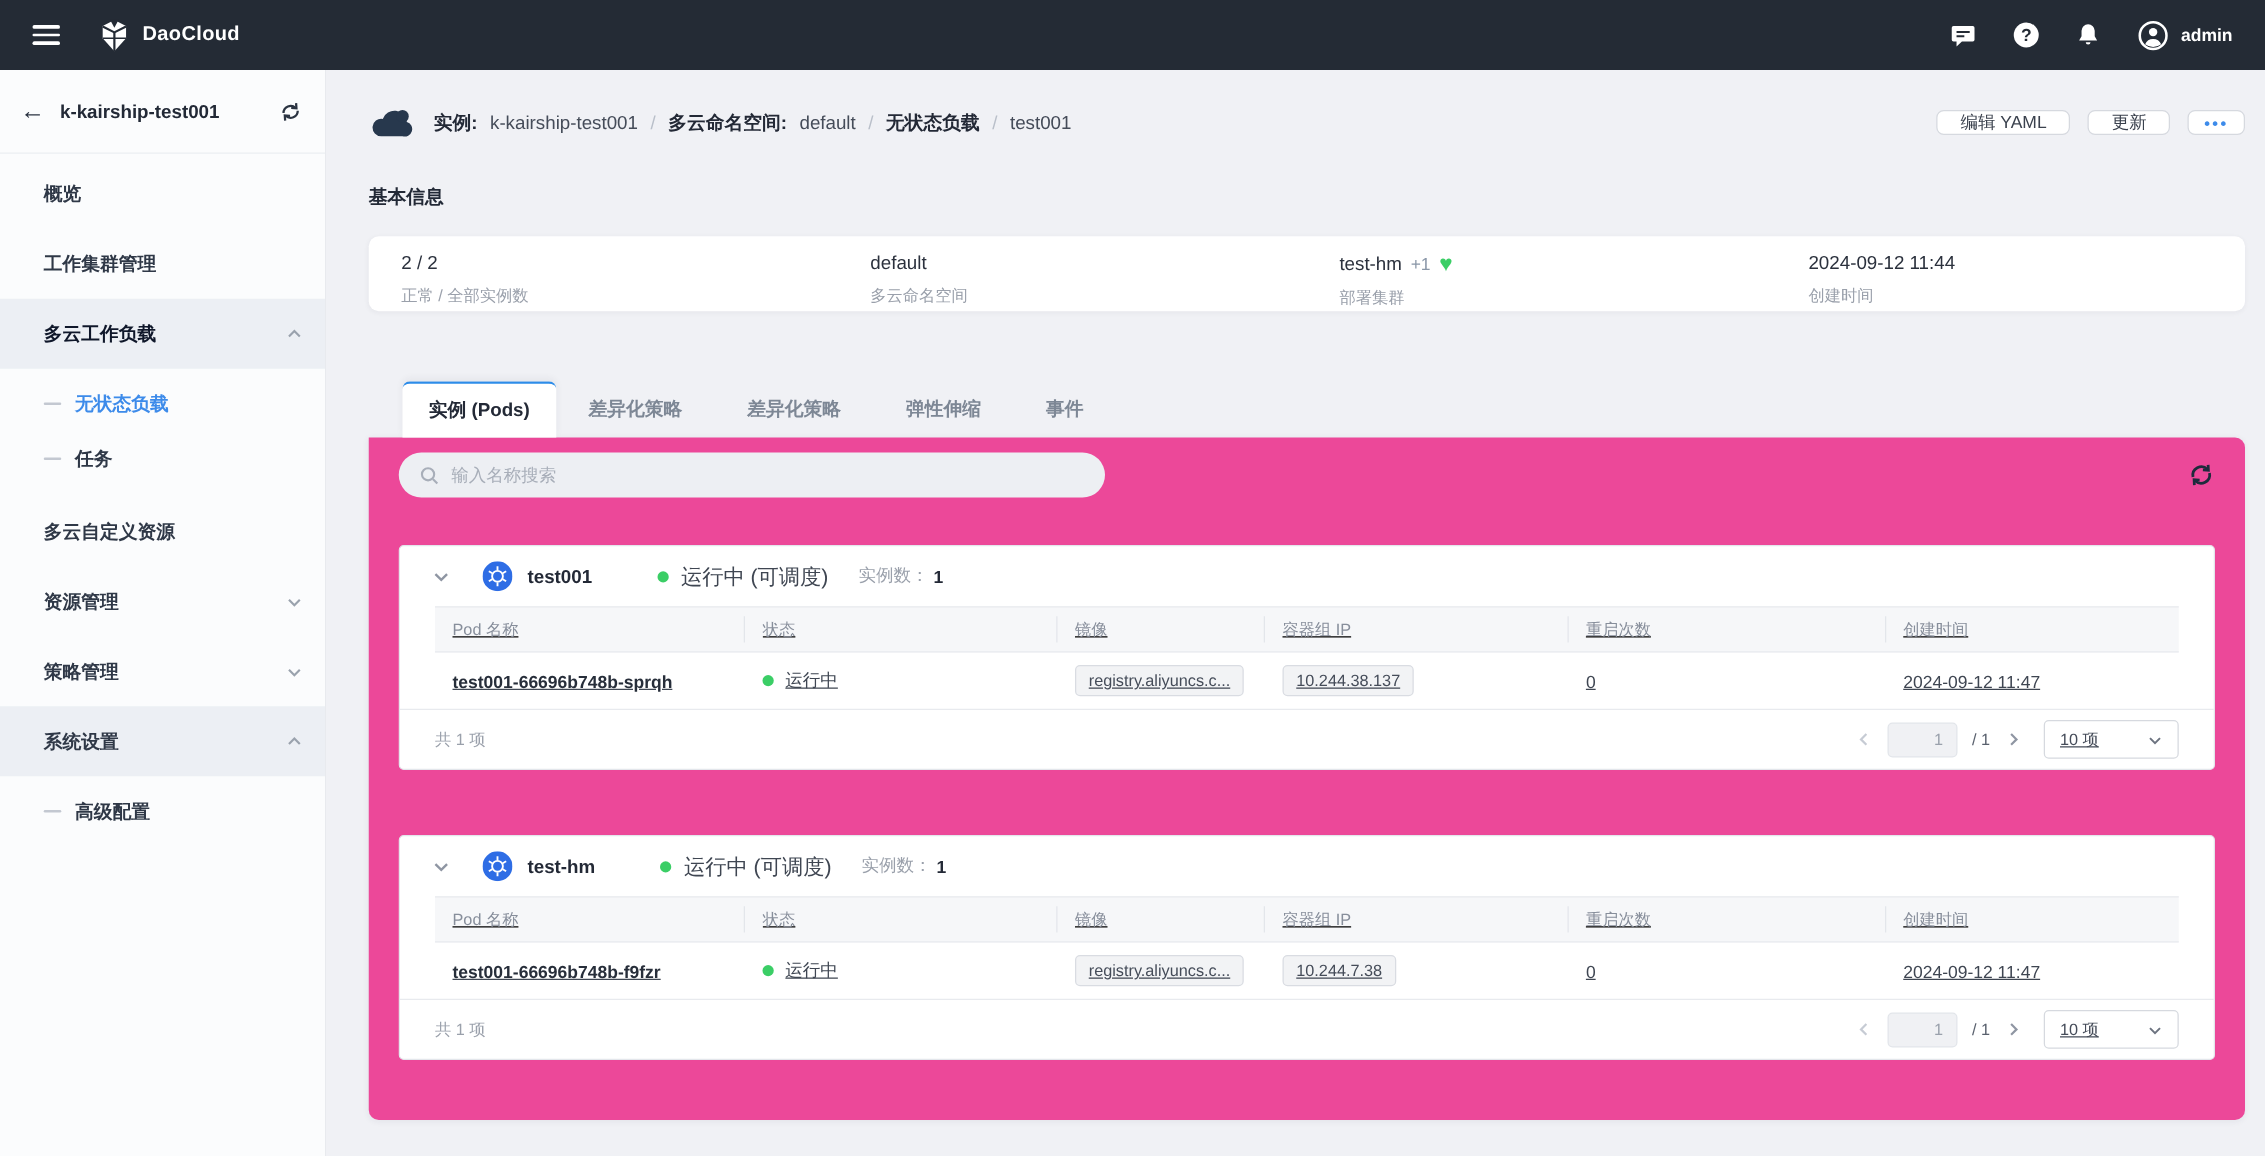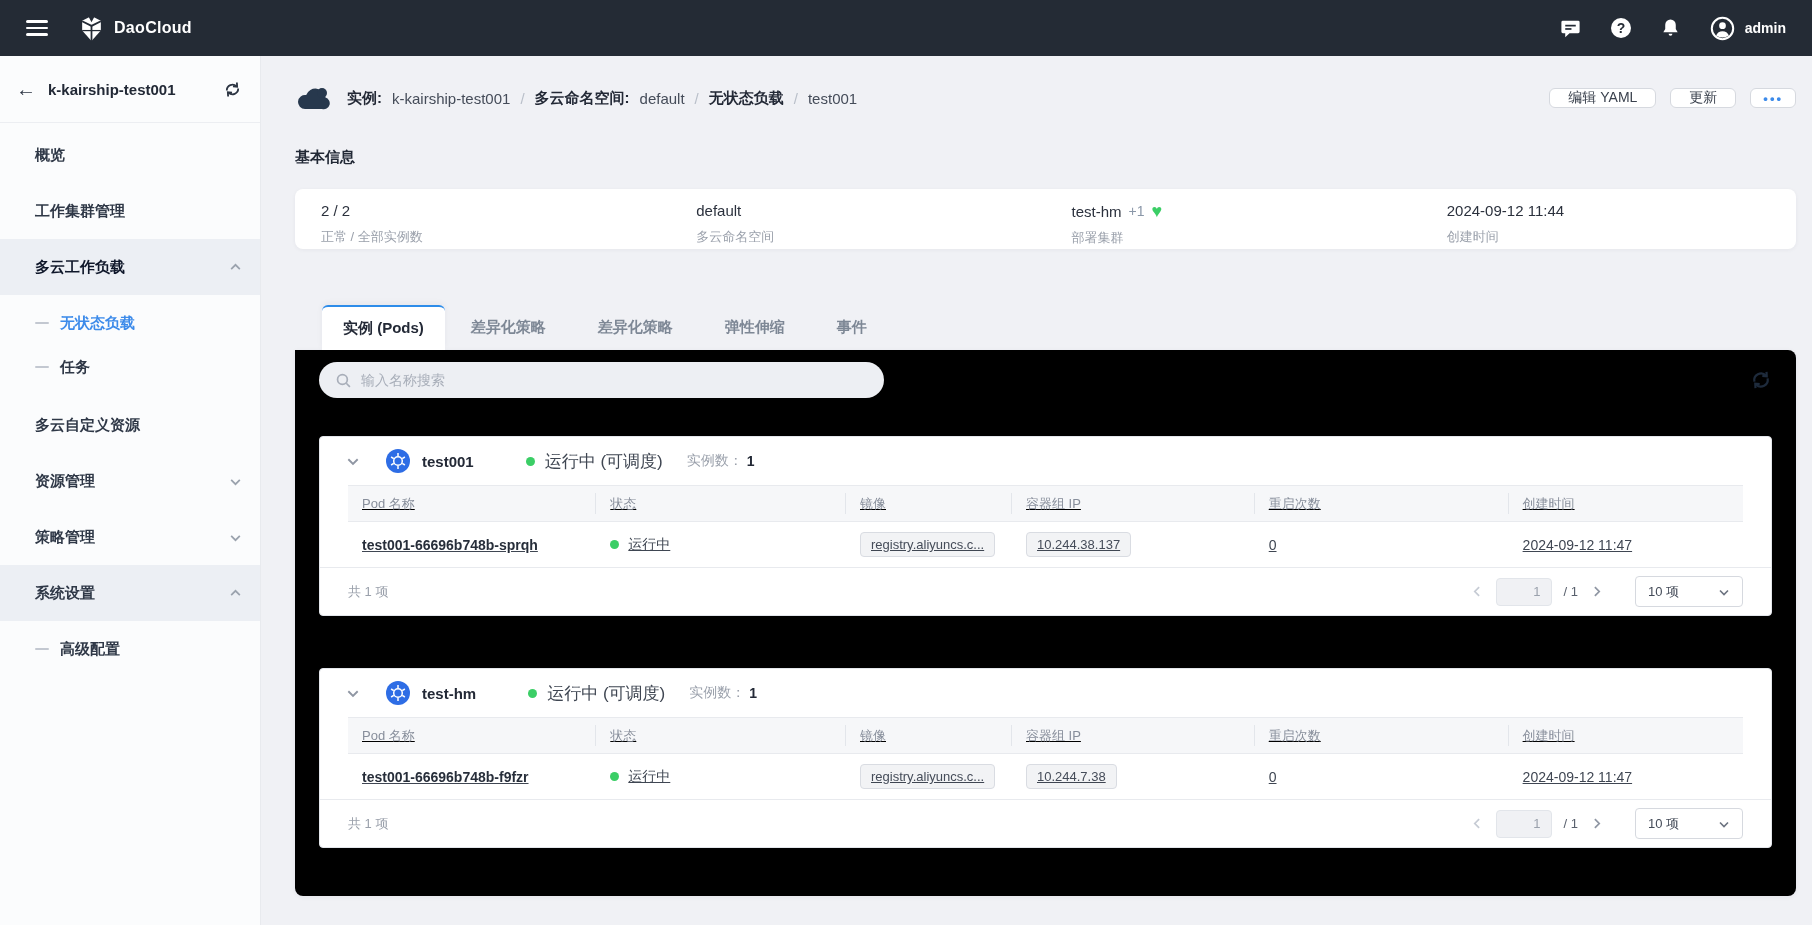--- a/index.html
+++ b/index.html
@@ -52,21 +52,21 @@
   .stat { width:25%; padding:0 26px; }
   .stat-value { font-size:15px; color:#2B313D; display:flex; align-items:center; gap:7px; }
   .stat-extra { color:#8A97A8; font-size:14px; }
   .heart { color:#3BCE66; font-size:18px; line-height:1; }
   .stat-label { margin-top:9px; font-size:13px; color:#9AA0AB; }
 
   .tabs { margin-top:56px; display:flex; align-items:flex-end; height:45px; padding-left:27px; }
   .tab { height:45px; display:flex; align-items:center; padding:0 26px; font-size:15px; font-weight:600; color:#7D8795; cursor:pointer; }
   .tab.active { background:#fff; border-top:2px solid #2D8CE9; border-radius:6px 6px 0 0; color:#232936; padding:0 21px; box-shadow:0 -2px 6px rgba(30,40,60,.05); }
 
-  .content-card { background:#000000; border-radius:0 8px 8px 8px; box-shadow:0 1px 5px rgba(30,40,60,.06); min-height:543px; padding:12px 24px 48px; }
+  .content-card { background:#ec4899; border-radius:0 8px 8px 8px; box-shadow:0 1px 5px rgba(30,40,60,.06); min-height:543px; padding:12px 24px 48px; }
   .toolbar { display:flex; align-items:center; }
   .search-box { width:565px; height:36px; background:#EDEFF3; border-radius:18px; display:flex; align-items:center; padding:0 16px; gap:9px; }
   .search-box input { flex:1; border:none; outline:none; background:transparent; font-size:14px; color:#3A414D; font-family:inherit; }
   .search-box input::placeholder { color:#A8AEB9; }
   .toolbar-refresh { margin-left:auto; cursor:pointer; display:flex; }
 
   .panel { margin-top:38px; border:1px solid #E3E6EB; border-radius:4px; background:#fff; }
   .panel + .panel { margin-top:52px; }
   .panel-head { height:48px; display:flex; align-items:center; padding:0 26px; cursor:pointer; }
   .ph-chev { display:flex; margin-right:26px; }
@@ -84,21 +84,21 @@
   .tbody-row { height:45px; font-size:14px; color:#3F4652; }
   .td { padding:0 14px; display:flex; align-items:center; gap:9px; }
   .pod-name { font-weight:bold; color:#272E3A; font-size:14px; }
   .chip { background:#F2F3F5; border:1px solid #D9DCE2; border-radius:4px; padding:4px 10px; font-size:13px; color:#454C59; white-space:nowrap; }
   .panel-foot { height:48px; border-top:1px solid #E8EAEE; display:flex; align-items:center; padding:0 28px; }
   .total { font-size:13px; color:#9AA0AB; }
   .pager { margin-left:auto; display:flex; align-items:center; gap:12px; }
   .pg-chev { display:flex; cursor:pointer; }
   .page-box { width:56px; height:28px; background:#F0F1F4; border:1px solid #E2E5EA; border-radius:4px; font-size:13px; color:#9AA1AC; text-align:right; padding-right:10px; outline:none; font-family:inherit; }
   .page-total { font-size:13px; color:#59606D; }
-  .size-select { margin-left:20px; width:108px; height:31px; border:1px solid #D6D9DF; border-radius:4px; background:#fff; display:flex; align-items:center; padding:0 12px; font-size:13px; color:#454C59; cursor:pointer; }
+  .size-select { margin-left:6px; width:108px; height:31px; border:1px solid #D6D9DF; border-radius:4px; background:#fff; display:flex; align-items:center; padding:0 12px; font-size:13px; color:#454C59; cursor:pointer;text-decoration:underline; }
   .size-select .chev { margin-left:auto; }
 </style>
 </head>
 <body>
 
 <div class="topbar">
   <div class="hamburger">
       <span></span>
       <span></span>
       <span></span>

